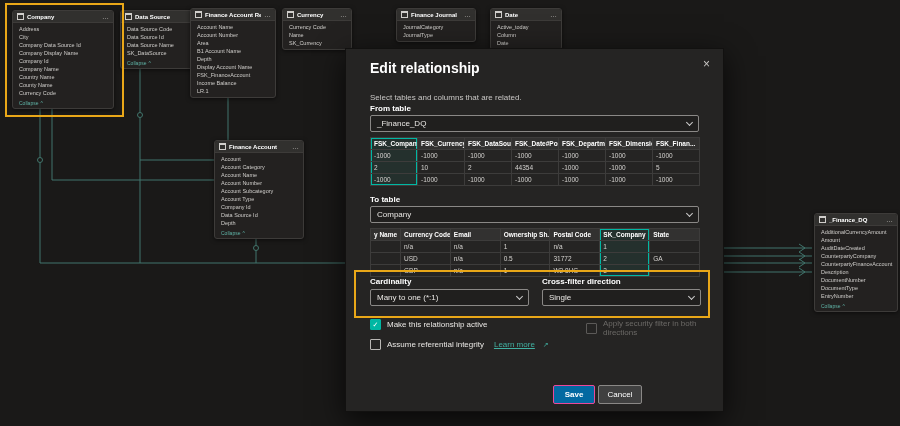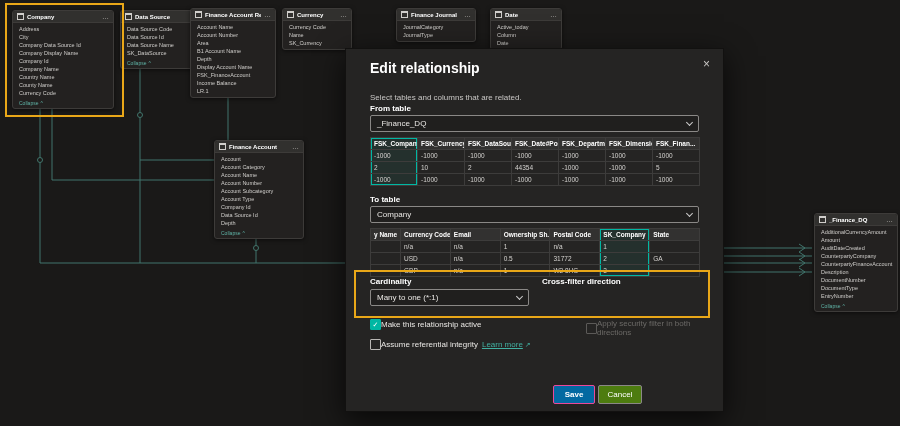--- a/index.html
+++ b/index.html
@@ -35,33 +35,33 @@
   .dd .chev{margin-left:auto;width:4px;height:4px;border-right:1px solid #cccccc;border-bottom:1px solid #cccccc;
             transform:rotate(45deg);margin-top:-2px;}
   .grid{position:absolute;display:grid;font-size:6.5px;border-top:1px solid #3d3c3b;border-left:1px solid #3d3c3b;}
   .gcell{height:11px;line-height:11px;padding:0 3px;border-right:1px solid #3d3c3b;border-bottom:1px solid #3d3c3b;
          white-space:nowrap;overflow:hidden;color:#d6d4d1;background:#252423;cursor:pointer;}
   .ghd{background:#323130;color:#ffffff;font-weight:bold;}
   .gsel{box-shadow:inset 1px 0 0 #00b7a3, inset -1px 0 0 #00b7a3;background-color:#24302d;}
   .gselt{box-shadow:inset 1px 0 0 #00b7a3, inset -1px 0 0 #00b7a3, inset 0 1px 0 #00b7a3;}
   .gselb{box-shadow:inset 1px 0 0 #00b7a3, inset -1px 0 0 #00b7a3, inset 0 -1px 0 #00b7a3;}
 
-  .chk{position:absolute;display:flex;align-items:center;gap:0;font-size:8px;color:#e8e6e3;cursor:pointer;}
+  .chk{position:absolute;display:flex;align-items:center;gap:6px;font-size:8px;color:#e8e6e3;cursor:pointer;}
   .box{width:9px;height:9px;border:1px solid #b9b7b4;border-radius:1px;display:flex;align-items:center;
        justify-content:center;font-size:7px;line-height:9px;flex:none;background:transparent;color:#fff;}
   .box.checked{background:#00b7a3;border-color:#00b7a3;}
   .chk.disabled{color:#6b6966;margin-left:44px;}
   .chk.disabled .box{border-color:#5c5a58;}
   .link{color:#41b0a1;text-decoration:underline;margin-left:4px;cursor:pointer;}
   .ext{color:#41b0a1;font-size:7px;margin-left:2px;text-decoration:none;}
 
   .btn{position:absolute;height:17px;border-radius:2px;font-size:8px;display:flex;align-items:center;
        justify-content:center;cursor:pointer;}
   .btn-save{left:207px;top:336px;width:40px;background:#0369a1;border:1px solid #ec4899;color:#ffffff;font-weight:bold;}
-  .btn-cancel{left:252px;top:336px;width:42px;background:#4d7c0f;border:1px solid #8a8886;color:#ffffff;}
+  .btn-cancel{left:252px;top:336px;width:42px;background:#404040;border:1px solid #8a8886;color:#ffffff;}
 </style>
 </head>
 <body>
 
 <div class="stage">
 
   <svg class="wires" width="900" height="426">
     <g stroke="#41756c" stroke-width="1" fill="none">
       <polyline points="40,106 40,263 812,263"></polyline>
       <polyline points="52,106 52,180 214,180"></polyline>
@@ -320,20 +320,24 @@
       </div>
 
     <div class="hl" style="left:8px;top:221px;width:352px;height:44px"></div>
 
     <div class="lbl" style="left:24px;top:228px">Cardinality</div>
     <div class="dd" style="left:24px;top:240px;width:145px">
       <span>Many to one (*:1)</span>
       <span class="chev"></span>
     </div>
     <div class="lbl" style="left:196px;top:228px">Cross-filter direction</div>
+    <div class="dd" style="left:196px;top:240px;width:145px">
+      <span>Single</span>
+      <span class="chev"></span>
+    </div>
 
     <div class="chk" style="left:24px;top:270px">
       <span class="box checked">✓</span>
       <span>Make this relationship active</span>
     </div>
     <div class="chk disabled" style="left:196px;top:270px">
       <span class="box"></span>
       <span>Apply security filter in both directions</span>
     </div>
     <div class="chk" style="left:24px;top:290px">

